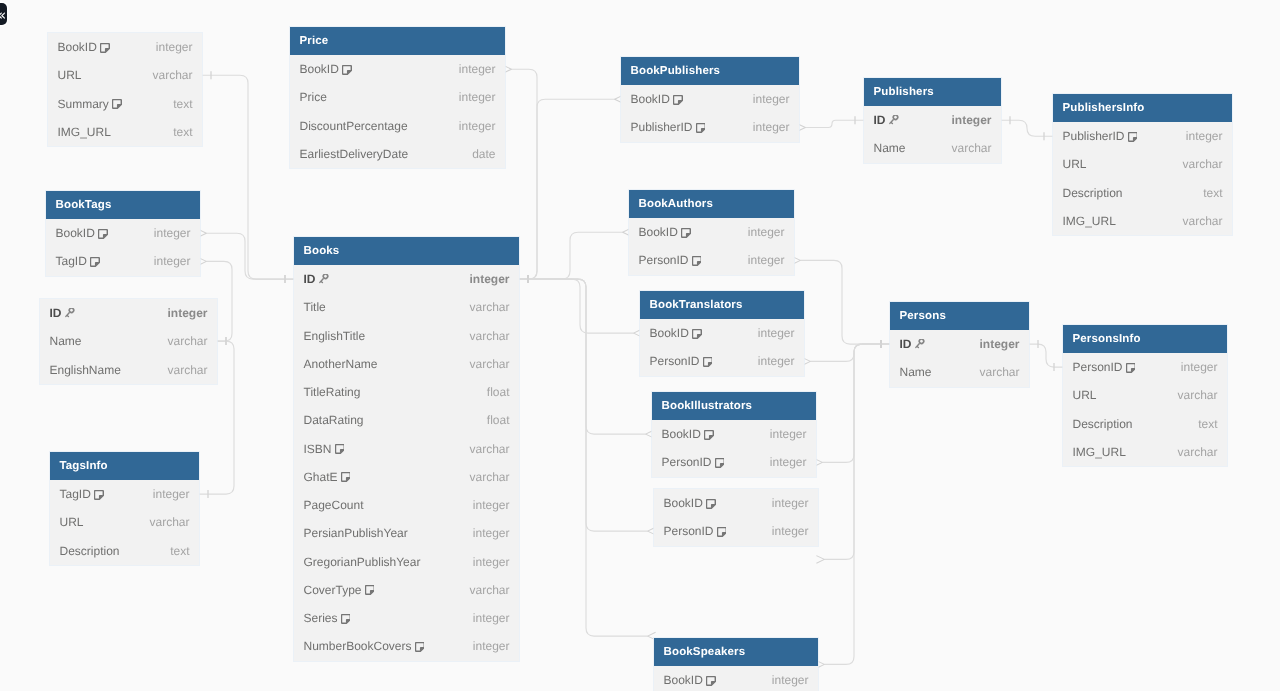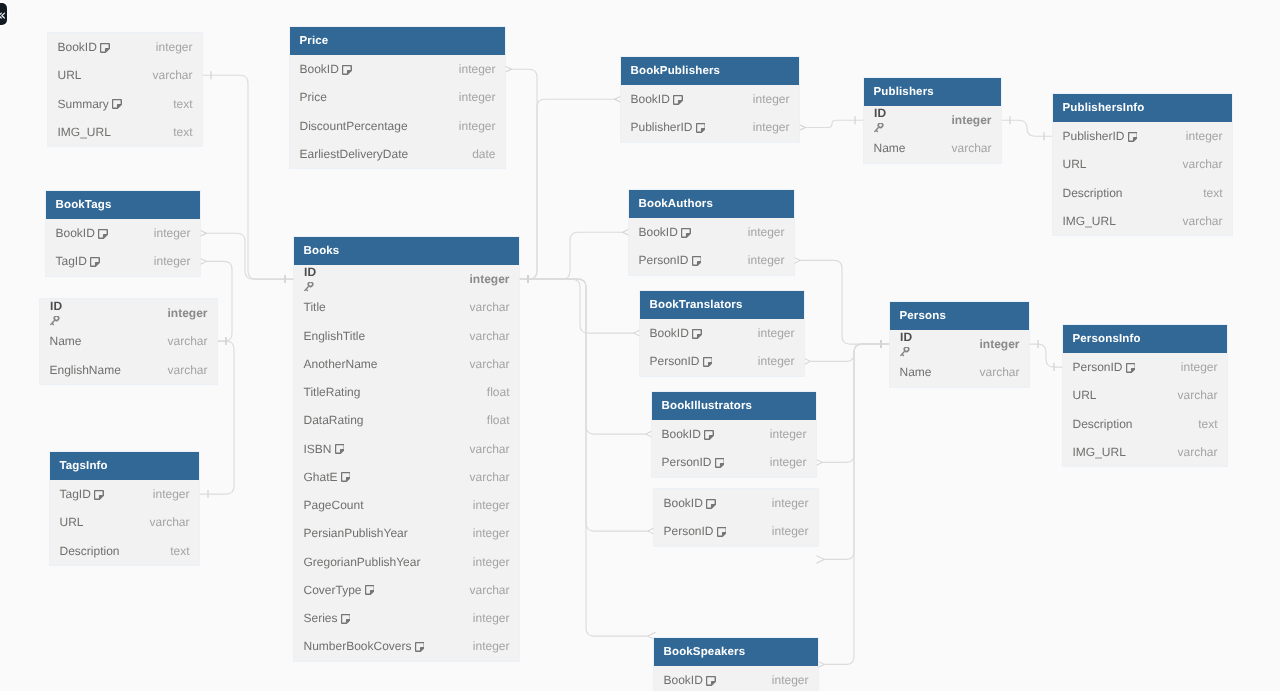--- a/index.html
+++ b/index.html
@@ -39,21 +39,21 @@
     display: flex;
     align-items: center;
     justify-content: space-between;
     padding: 0 9.5px;
     font-size: 12px;
     white-space: nowrap;
     gap: 17px;
   }
   .fname { color: #70706F; display:flex; align-items:center; gap:3px; }
   .ftype { color: #A4A4A4; }
-  .row.pk .fname { color: #4D4D4D; font-weight: bold; flex-direction: column; }
+  .row.pk .fname { color: #4D4D4D; font-weight: bold; }
   .row.pk .ftype { color: #8A8A8A; font-weight: bold; }
   .ico { display:inline-block; line-height:0; position:relative; top:0.5px; }
   .ico svg { display:block; }
   #collapse {
     position: absolute; left: -16px; top: 3px;
     width: 23px; height: 22px;
     border-radius: 5px;
     background: #141A24;
     color: #FFFFFF;
     font-size: 15px;

